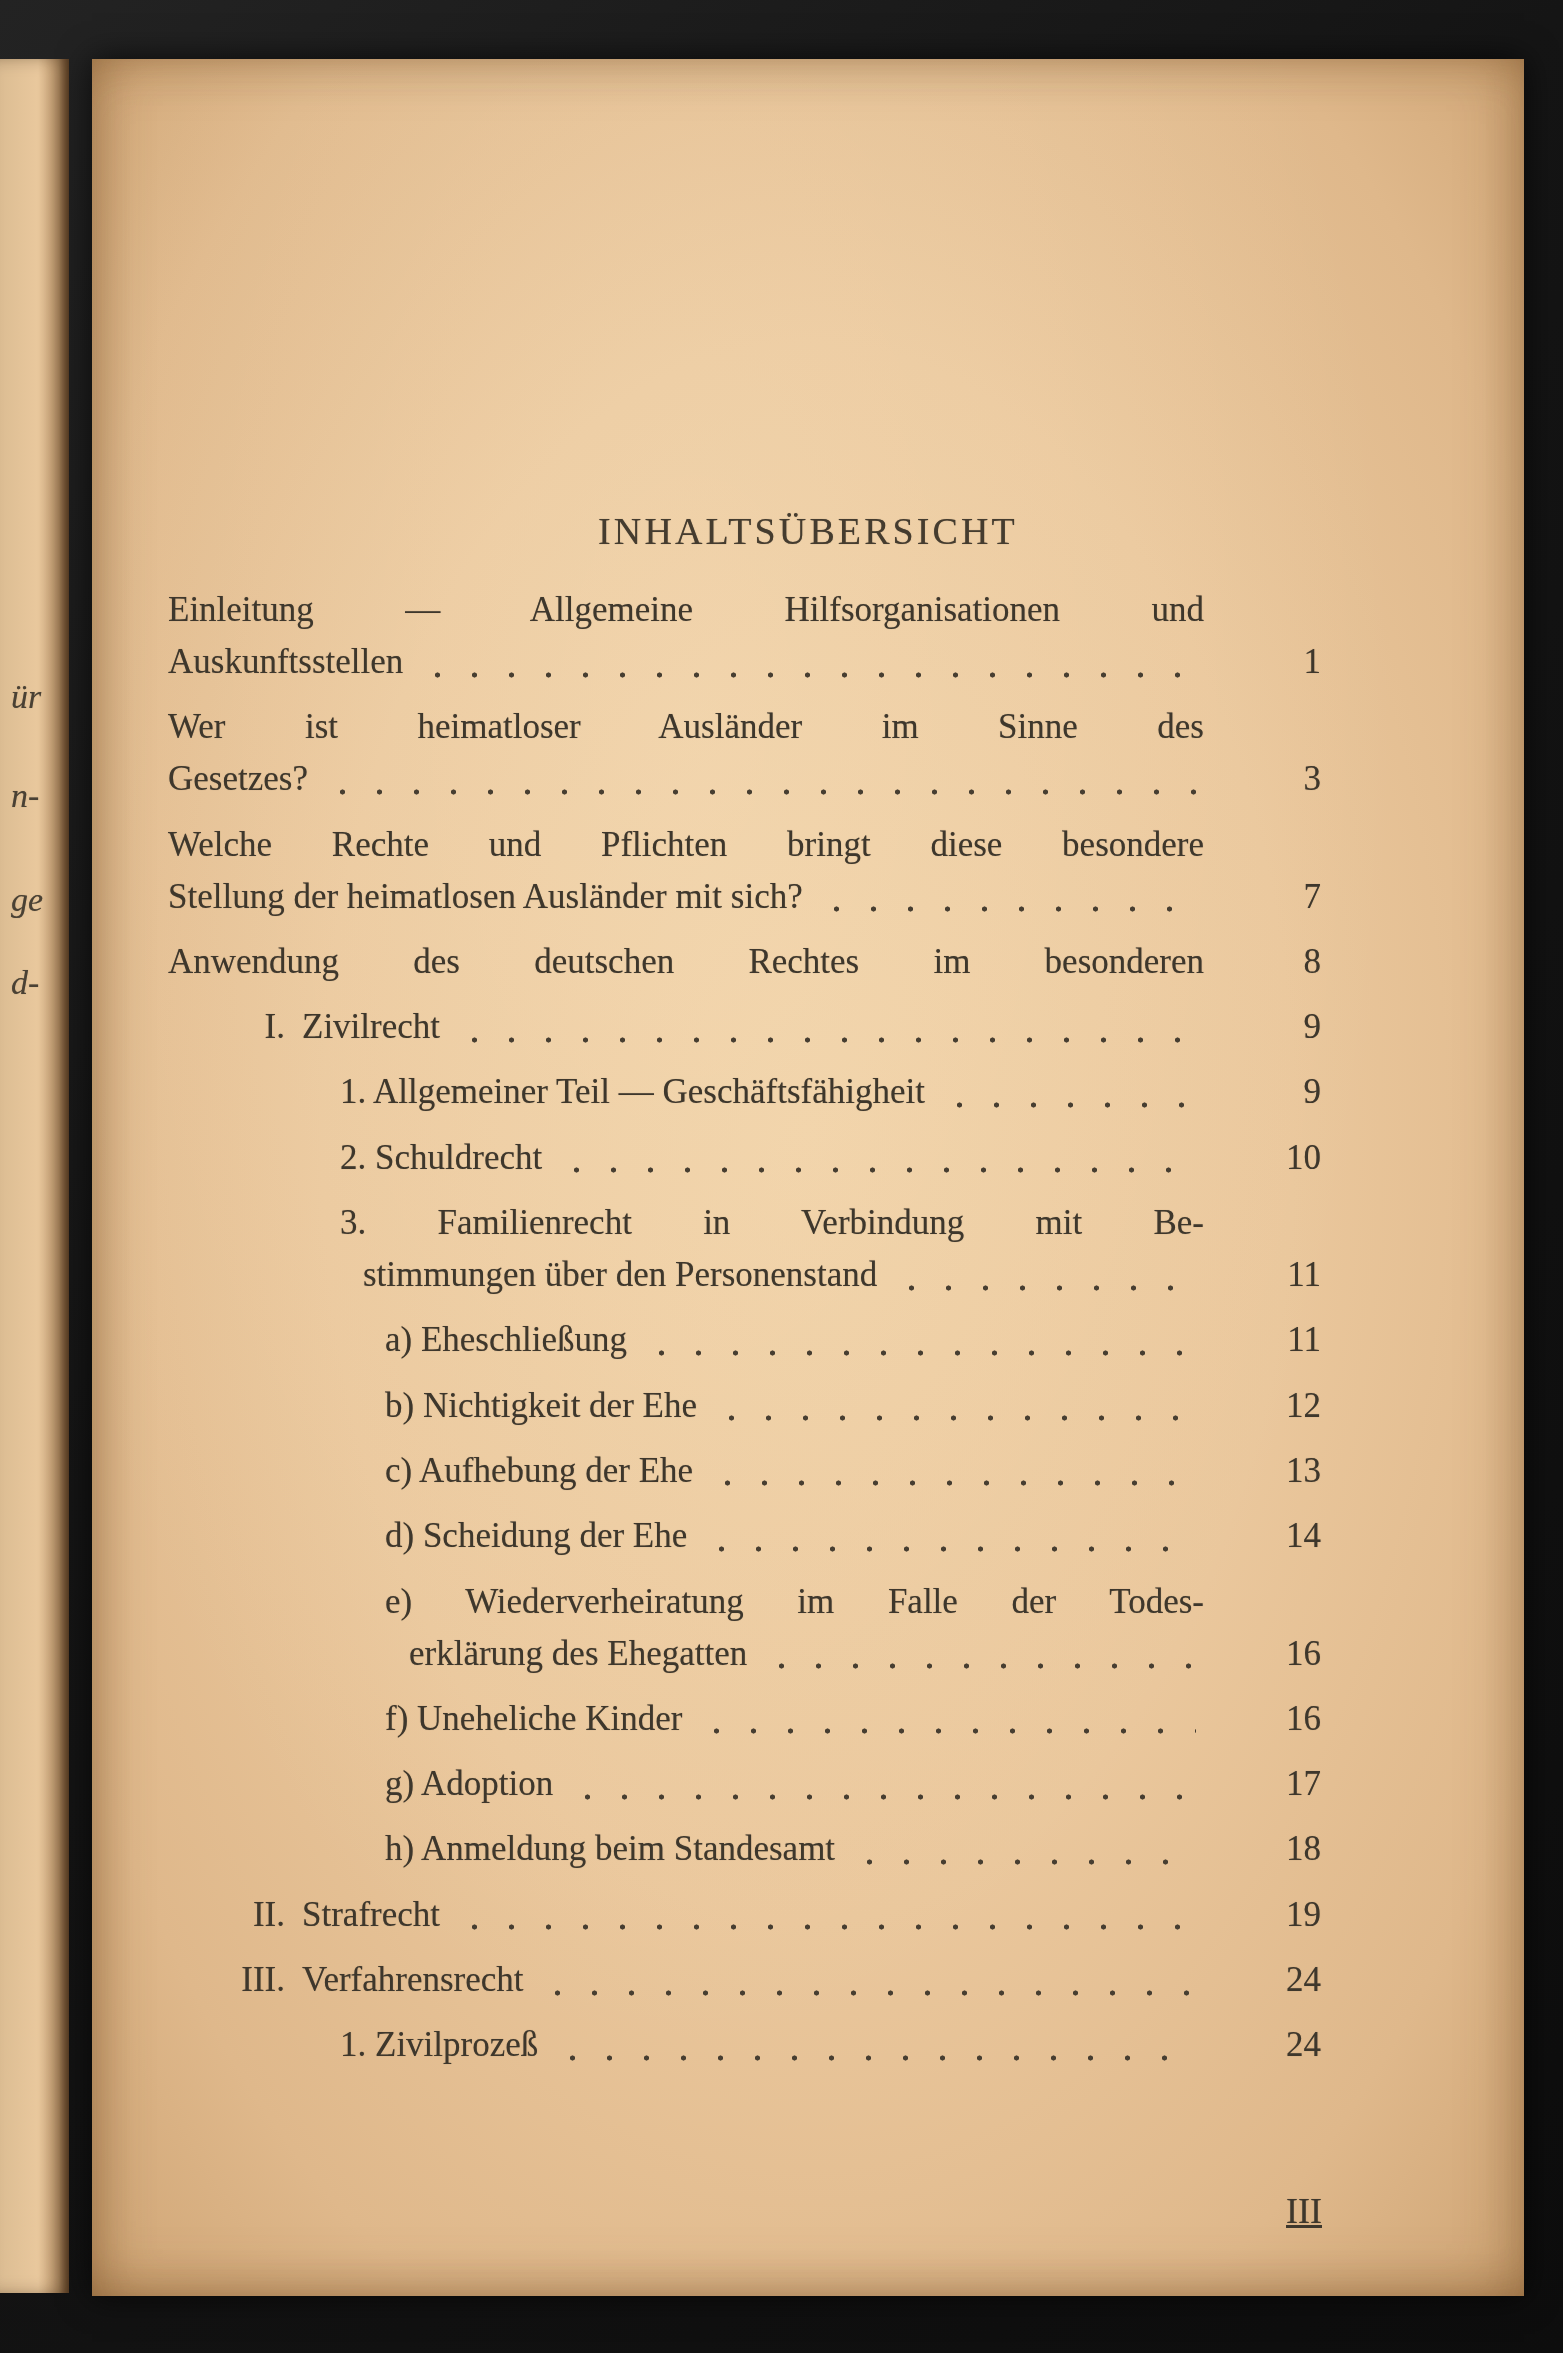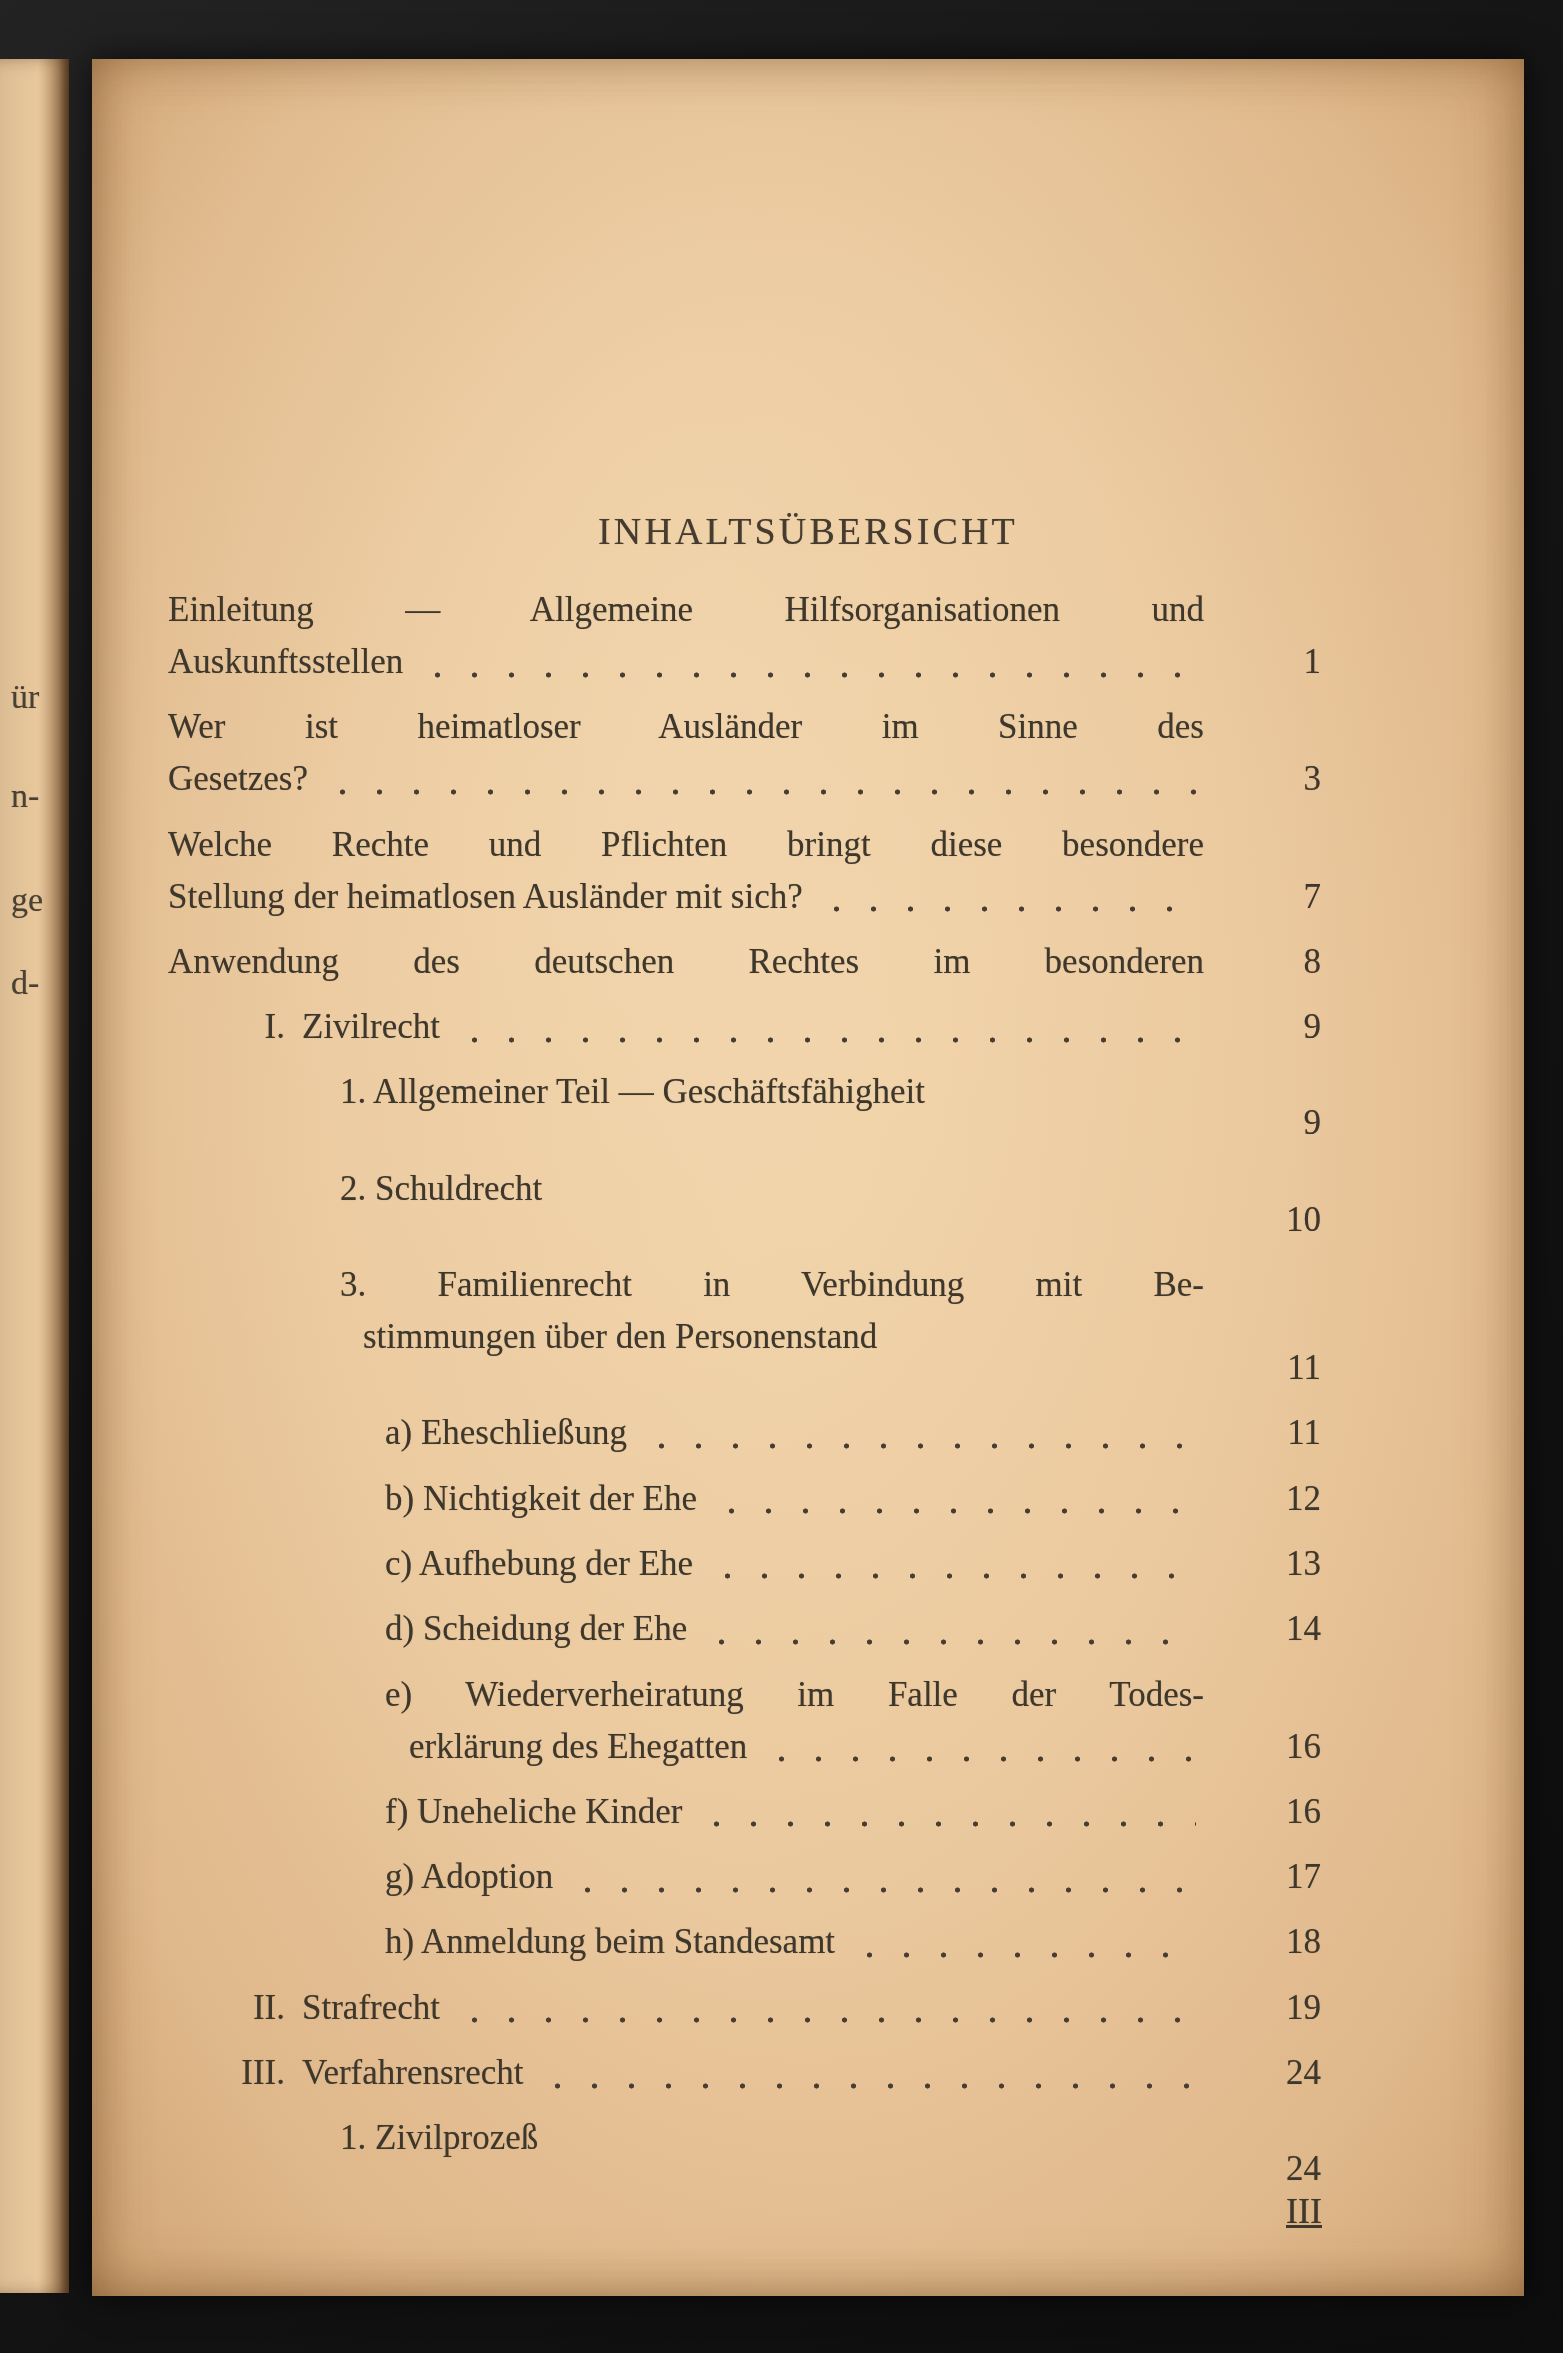--- a/index.html
+++ b/index.html
@@ -6,20 +6,21 @@
   body{
     width:1563px;height:2354px;position:relative;overflow:hidden;
     background:linear-gradient(135deg,#232323 0%,#151515 40%,#0d0d0d 100%);
     font-family:"Liberation Serif","DejaVu Serif",serif;
   }
   
   .neighbor-page{
     position:absolute;left:0;top:59px;width:69px;height:2234px;
     background:linear-gradient(90deg,#dcbd93 0%,#e9c89d 55%,#c7a073 85%,#8a6642 100%);
     box-shadow:inset -14px 0 20.3px -6.3px rgba(40,22,6,.65);
+    font-style:italic;
   }
   .fragment{
     position:absolute;left:11px;font-size:34px;color:#4a4134;
     text-shadow:0 0 0.8px rgba(74,65,52,.5);
   }
   .fragment:nth-child(1){top:619px;}
   .fragment:nth-child(2){top:718px;}
   .fragment:nth-child(3){top:822px;}
   .fragment:nth-child(4){top:905px;}
   
@@ -55,21 +56,21 @@
   .line{display:flex;align-items:baseline;}
   .line .t{flex:0 1 auto;}
   .line.justify{display:block;text-align:justify;text-align-last:justify;}
   .leader{
     flex:1 1 31px;height:52px;margin:0 7.8px 0 15.6px;align-self:center;
     background-image:radial-gradient(circle,#473e31 2.3px,rgba(0,0,0,0) 2.8px);
     background-size:37px 52px;background-repeat:repeat-x;background-position:0 12.5px;
   }
   
   .lv1 .prefix{display:inline-block;width:117px;text-align:right;margin-right:17px;flex:0 0 auto;}
-  .lv2 .line{padding-left:172px;flex-direction:column;}
+  .lv2 .line{padding-left:172px;}
   .lv2 .line.cont{padding-left:195px;}
   .lv3 .line{padding-left:217px;}
   .lv3 .line.cont{padding-left:241px;}
   .footer-pagenum{
     position:absolute;right:202px;bottom:64px;
     font-size:36px;color:#3e372c;text-shadow:0 0 0.8px rgba(62,55,44,.45);text-decoration:underline;
   }
 </style>
 </head>
 <body>

